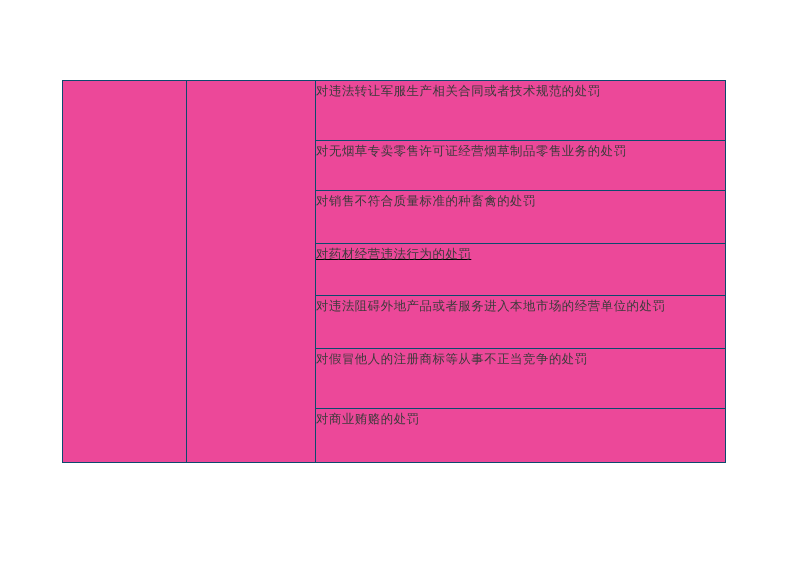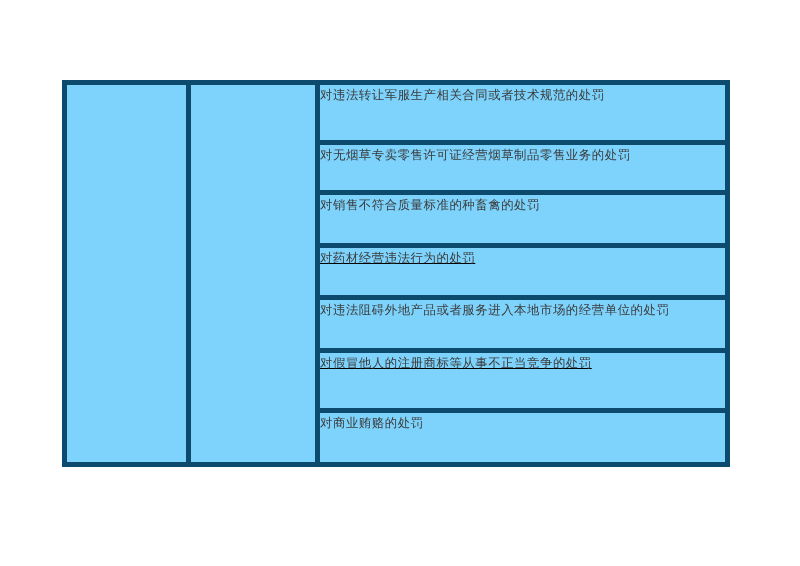--- a/index.html
+++ b/index.html
@@ -32,24 +32,24 @@
     top: 80px;
     width: 663px;
     height: 382px;
     border-collapse: collapse;
     table-layout: fixed;
     border: 1px solid #6e6e6e;
     box-sizing: border-box;
   }
 
   #doc-table td {
-    border: 5px solid #0c4a6e;
+    border: 1px solid #0c4a6e;
     padding: 0;
     vertical-align: top;
-    background: #7dd3fc;
+    background: #ec4899;
     box-sizing: border-box;
   }
 
   col.c1 { width: 124px; }
   col.c2 { width: 129px; }
   col.c3 { width: 410px; }
 
   
   td.merged-empty {
     border-top: 1px solid #7a7a7a;
@@ -110,21 +110,21 @@
         </td>
       </tr>
 
       <tr>
         <td class="item-cell" style="height:53px;">
           <span class="item-text">对违法阻碍外地产品或者服务进入本地市场的经营单位的处罚</span>
         </td>
       </tr>
 
       <tr>
-        <td class="item-cell" style="height:60px;text-decoration:underline;">
+        <td class="item-cell" style="height:60px;">
           <span class="item-text">对假冒他人的注册商标等从事不正当竞争的处罚</span>
         </td>
       </tr>
 
       <tr>
         <td class="item-cell" style="height:54px;">
           <span class="item-text">对商业贿赂的处罚</span>
         </td>
       </tr>
 

